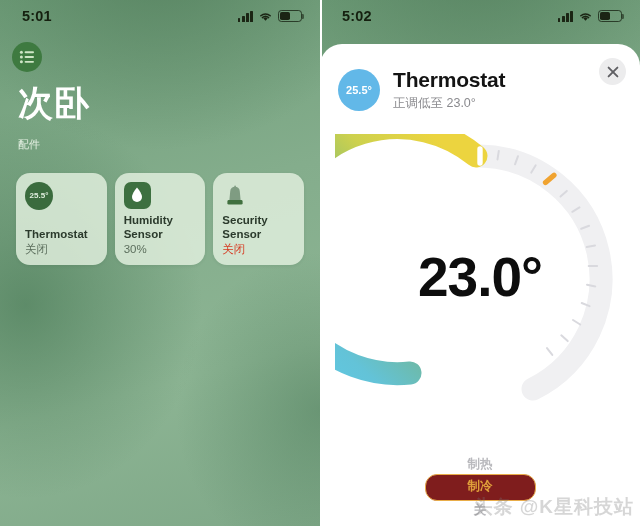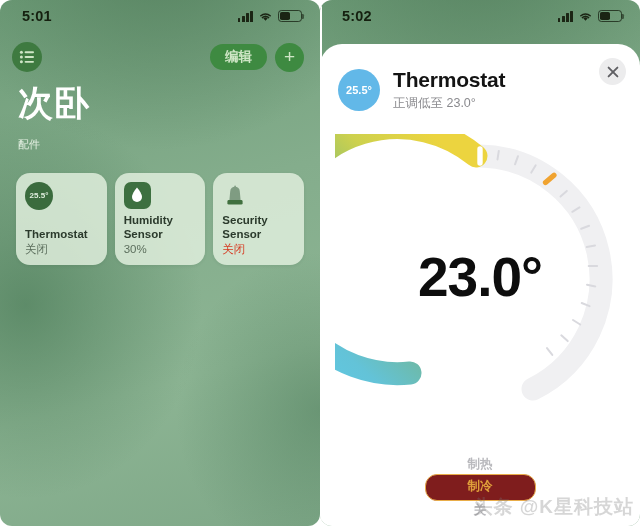--- a/index.html
+++ b/index.html
@@ -17,21 +17,20 @@
     height: 526px;
     display: flex;
   }
 
   
   .panel {
     position: relative;
     width: 320px;
     height: 526px;
     overflow: hidden;
-    border-radius: 12px;
   }
 
   .panel-bg {
     position: absolute;
     inset: 0;
     background:
       radial-gradient(120% 80% at 8% 58%, rgba(60,110,74,0.55) 0%, rgba(60,110,74,0.0) 46%),
       radial-gradient(90% 60% at 100% 78%, rgba(70,118,84,0.45) 0%, rgba(70,118,84,0) 50%),
       radial-gradient(130% 70% at 50% -10%, rgba(78,122,88,0.75) 0%, rgba(78,122,88,0) 55%),
       linear-gradient(165deg, #6f9d79 0%, #84ad8c 40%, #8cb493 70%, #7fa888 100%);
@@ -362,24 +361,20 @@
     <div class="nav-row">
       <div class="list-btn">
         <svg width="16" height="14" viewBox="0 0 16 14">
           <circle cx="2.4" cy="2.2" r="1.5" fill="#cfe6c6"></circle>
           <circle cx="2.4" cy="7" r="1.5" fill="#cfe6c6"></circle>
           <circle cx="2.4" cy="11.8" r="1.5" fill="#cfe6c6"></circle>
           <rect x="5.6" y="1.3" width="9.4" height="1.9" rx="0.95" fill="#cfe6c6"></rect>
           <rect x="5.6" y="6.1" width="9.4" height="1.9" rx="0.95" fill="#cfe6c6"></rect>
           <rect x="5.6" y="10.9" width="9.4" height="1.9" rx="0.95" fill="#cfe6c6"></rect>
         </svg>
-      </div>
-      <div class="nav-right">
-        <button class="edit-pill">编辑</button>
-        <button class="plus-btn">+</button>
       </div>
     </div>
 
     <div class="room-title">次卧</div>
 
     <div class="section-label">配件</div>
 
     <div class="cards">
 
       <div class="card">

